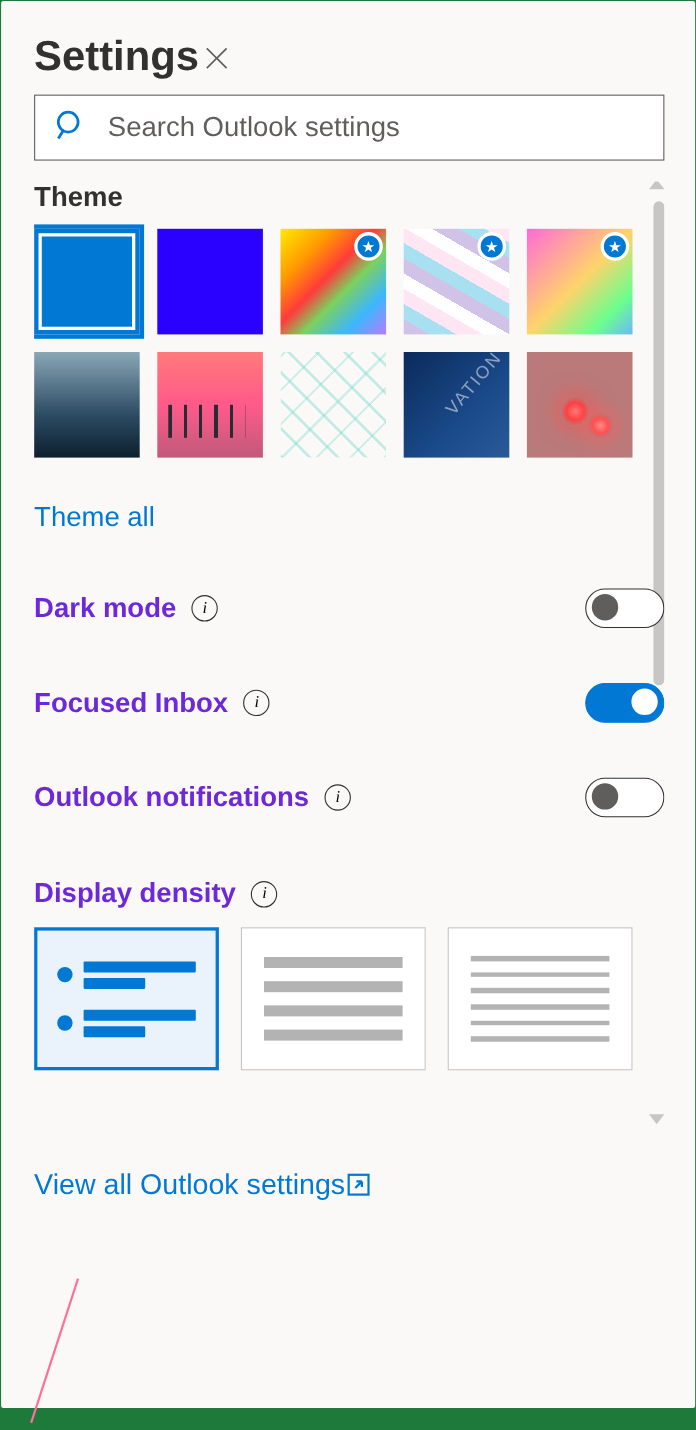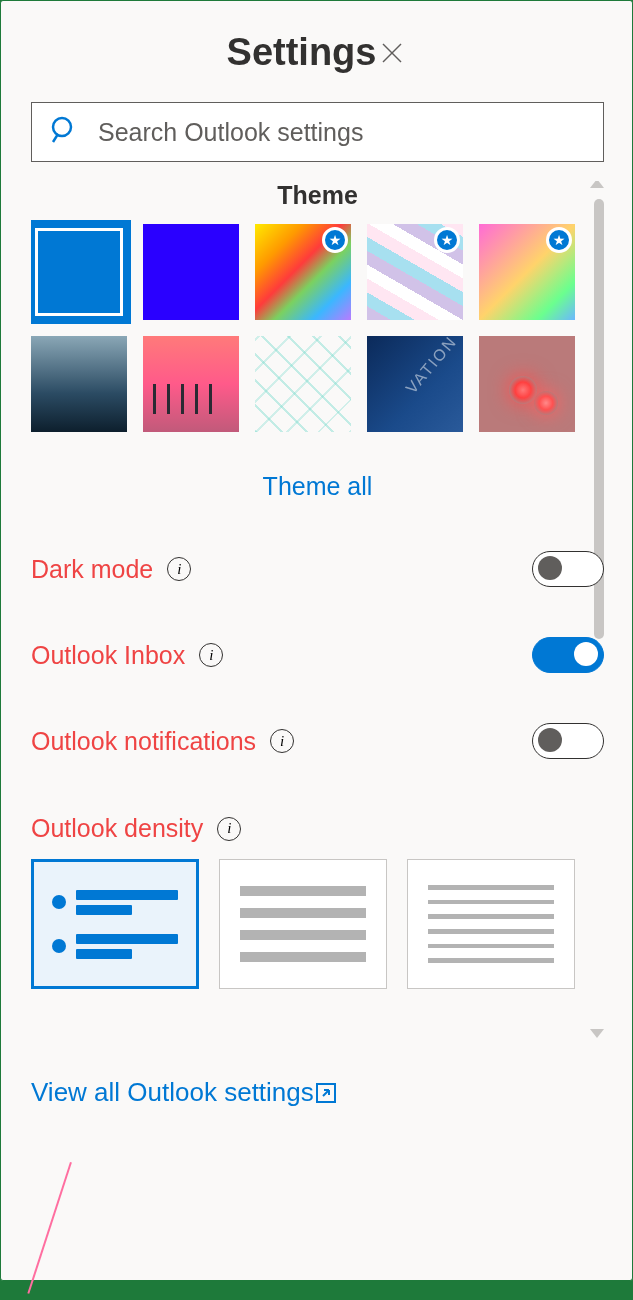--- a/index.html
+++ b/index.html
@@ -9,23 +9,23 @@
     top: 0; left: 0;
     width: 633px;
     height: 1281px;
     background: #faf9f8;
     border: 1px solid #1e7a3a;
     border-radius: 3px;
     padding: 30px 28px 20px 30px;
   }
   .header {
     display: flex;
-    justify-content: center;
+    justify-content: flex-start;
     align-items: center;
-    margin-bottom: 28px;
+    margin-bottom: 12px;
   }
   .title {
     font-size: 38px;
     font-weight: 700;
     color: #323130;
   }
   .close-btn {
     width: 32px; height: 32px;
     display:flex;align-items:center;justify-content:center;
     cursor:pointer;
@@ -48,21 +48,20 @@
     font-size: 25px;
     color: #323130;
     background: transparent;
   }
   .search-box input::placeholder { color: #605e5c; }
   .search-icon { margin-right: 18px; color:#0078d4;}
   .scroll-area {
     position: relative;
     height: 870px;
     overflow: hidden;
-    text-align: center;
   }
   .section-label {
     font-size: 25px;
     font-weight: 600;
     color: #323130;
     margin-bottom: 14px;
   }
   .theme-grid {
     display: grid;
     grid-template-columns: repeat(5, 96px);
@@ -110,22 +109,22 @@
     justify-content: space-between;
     margin-top: 50px;
   }
   .toggle-row .lbl {
     display:flex;
     align-items:center;
     gap:14px;
   }
   .toggle-row .lbl span{
     font-size: 25px;
-    font-weight: 400;
-    color: #ef4444;
+    font-weight: 700;
+    color: #6d28d9;
   }
   .info-icon {
     width: 24px; height: 24px;
     border: 1.5px solid #323130;
     border-radius: 50%;
     display:flex;align-items:center;justify-content:center;
     font-size:15px;
     font-style: italic;
     font-family: Georgia, serif;
     cursor:pointer;
@@ -301,41 +300,41 @@
         <span>Dark mode</span>
         <div class="info-icon">i</div>
       </div>
       <div class="toggle">
           <div class="knob"></div>
         </div>
     </div>
 
     <div class="toggle-row">
       <div class="lbl">
-        <span>Outlook Inbox</span>
+        <span>Focused Inbox</span>
         <div class="info-icon">i</div>
       </div>
       <div class="toggle on">
           <div class="knob"></div>
         </div>
     </div>
 
     <div class="toggle-row">
       <div class="lbl">
         <span>Outlook notifications</span>
         <div class="info-icon">i</div>
       </div>
       <div class="toggle">
           <div class="knob"></div>
         </div>
     </div>
 
     <div class="toggle-row" style="margin-top:55px;justify-content:flex-start">
       <div class="lbl">
-        <span>Outlook density</span>
+        <span>Display density</span>
         <div class="info-icon">i</div>
       </div>
     </div>
 
     <div class="density-row">
       <div class="density-tile selected">
         <div class="dl-row">
             <div class="dl-dot"></div>
             <div class="dl-bars">
               <div class="dl-bar"></div>

